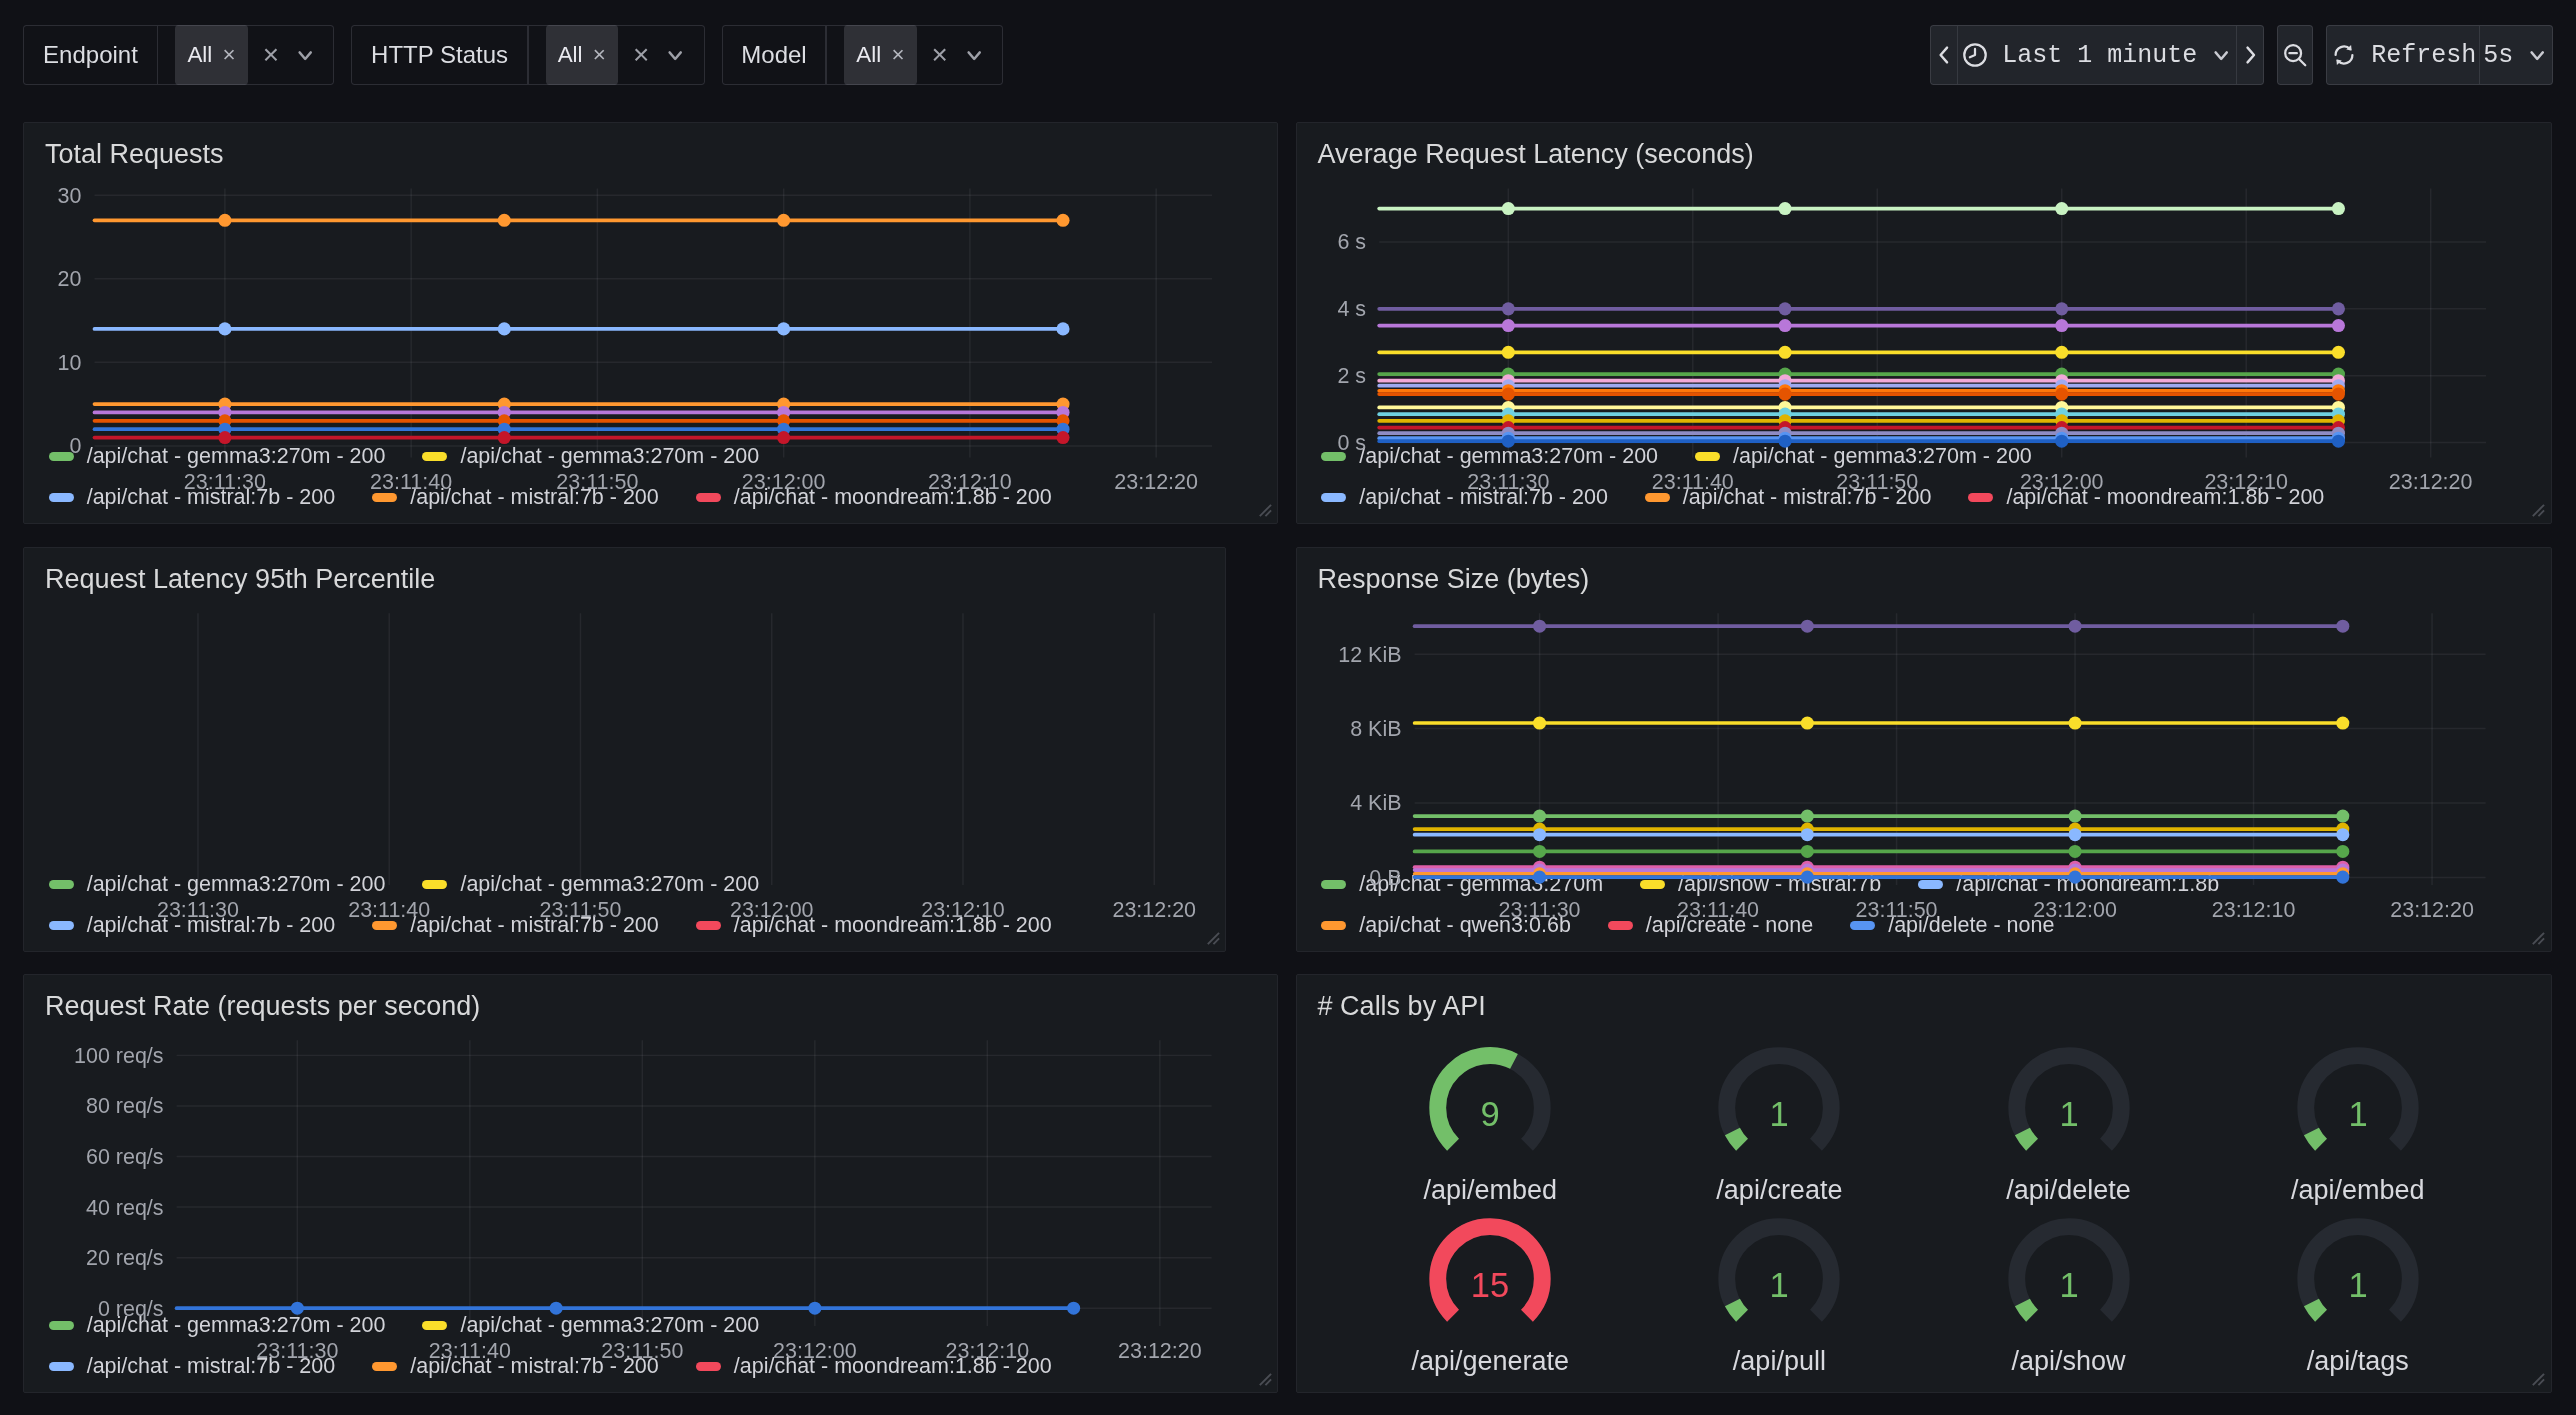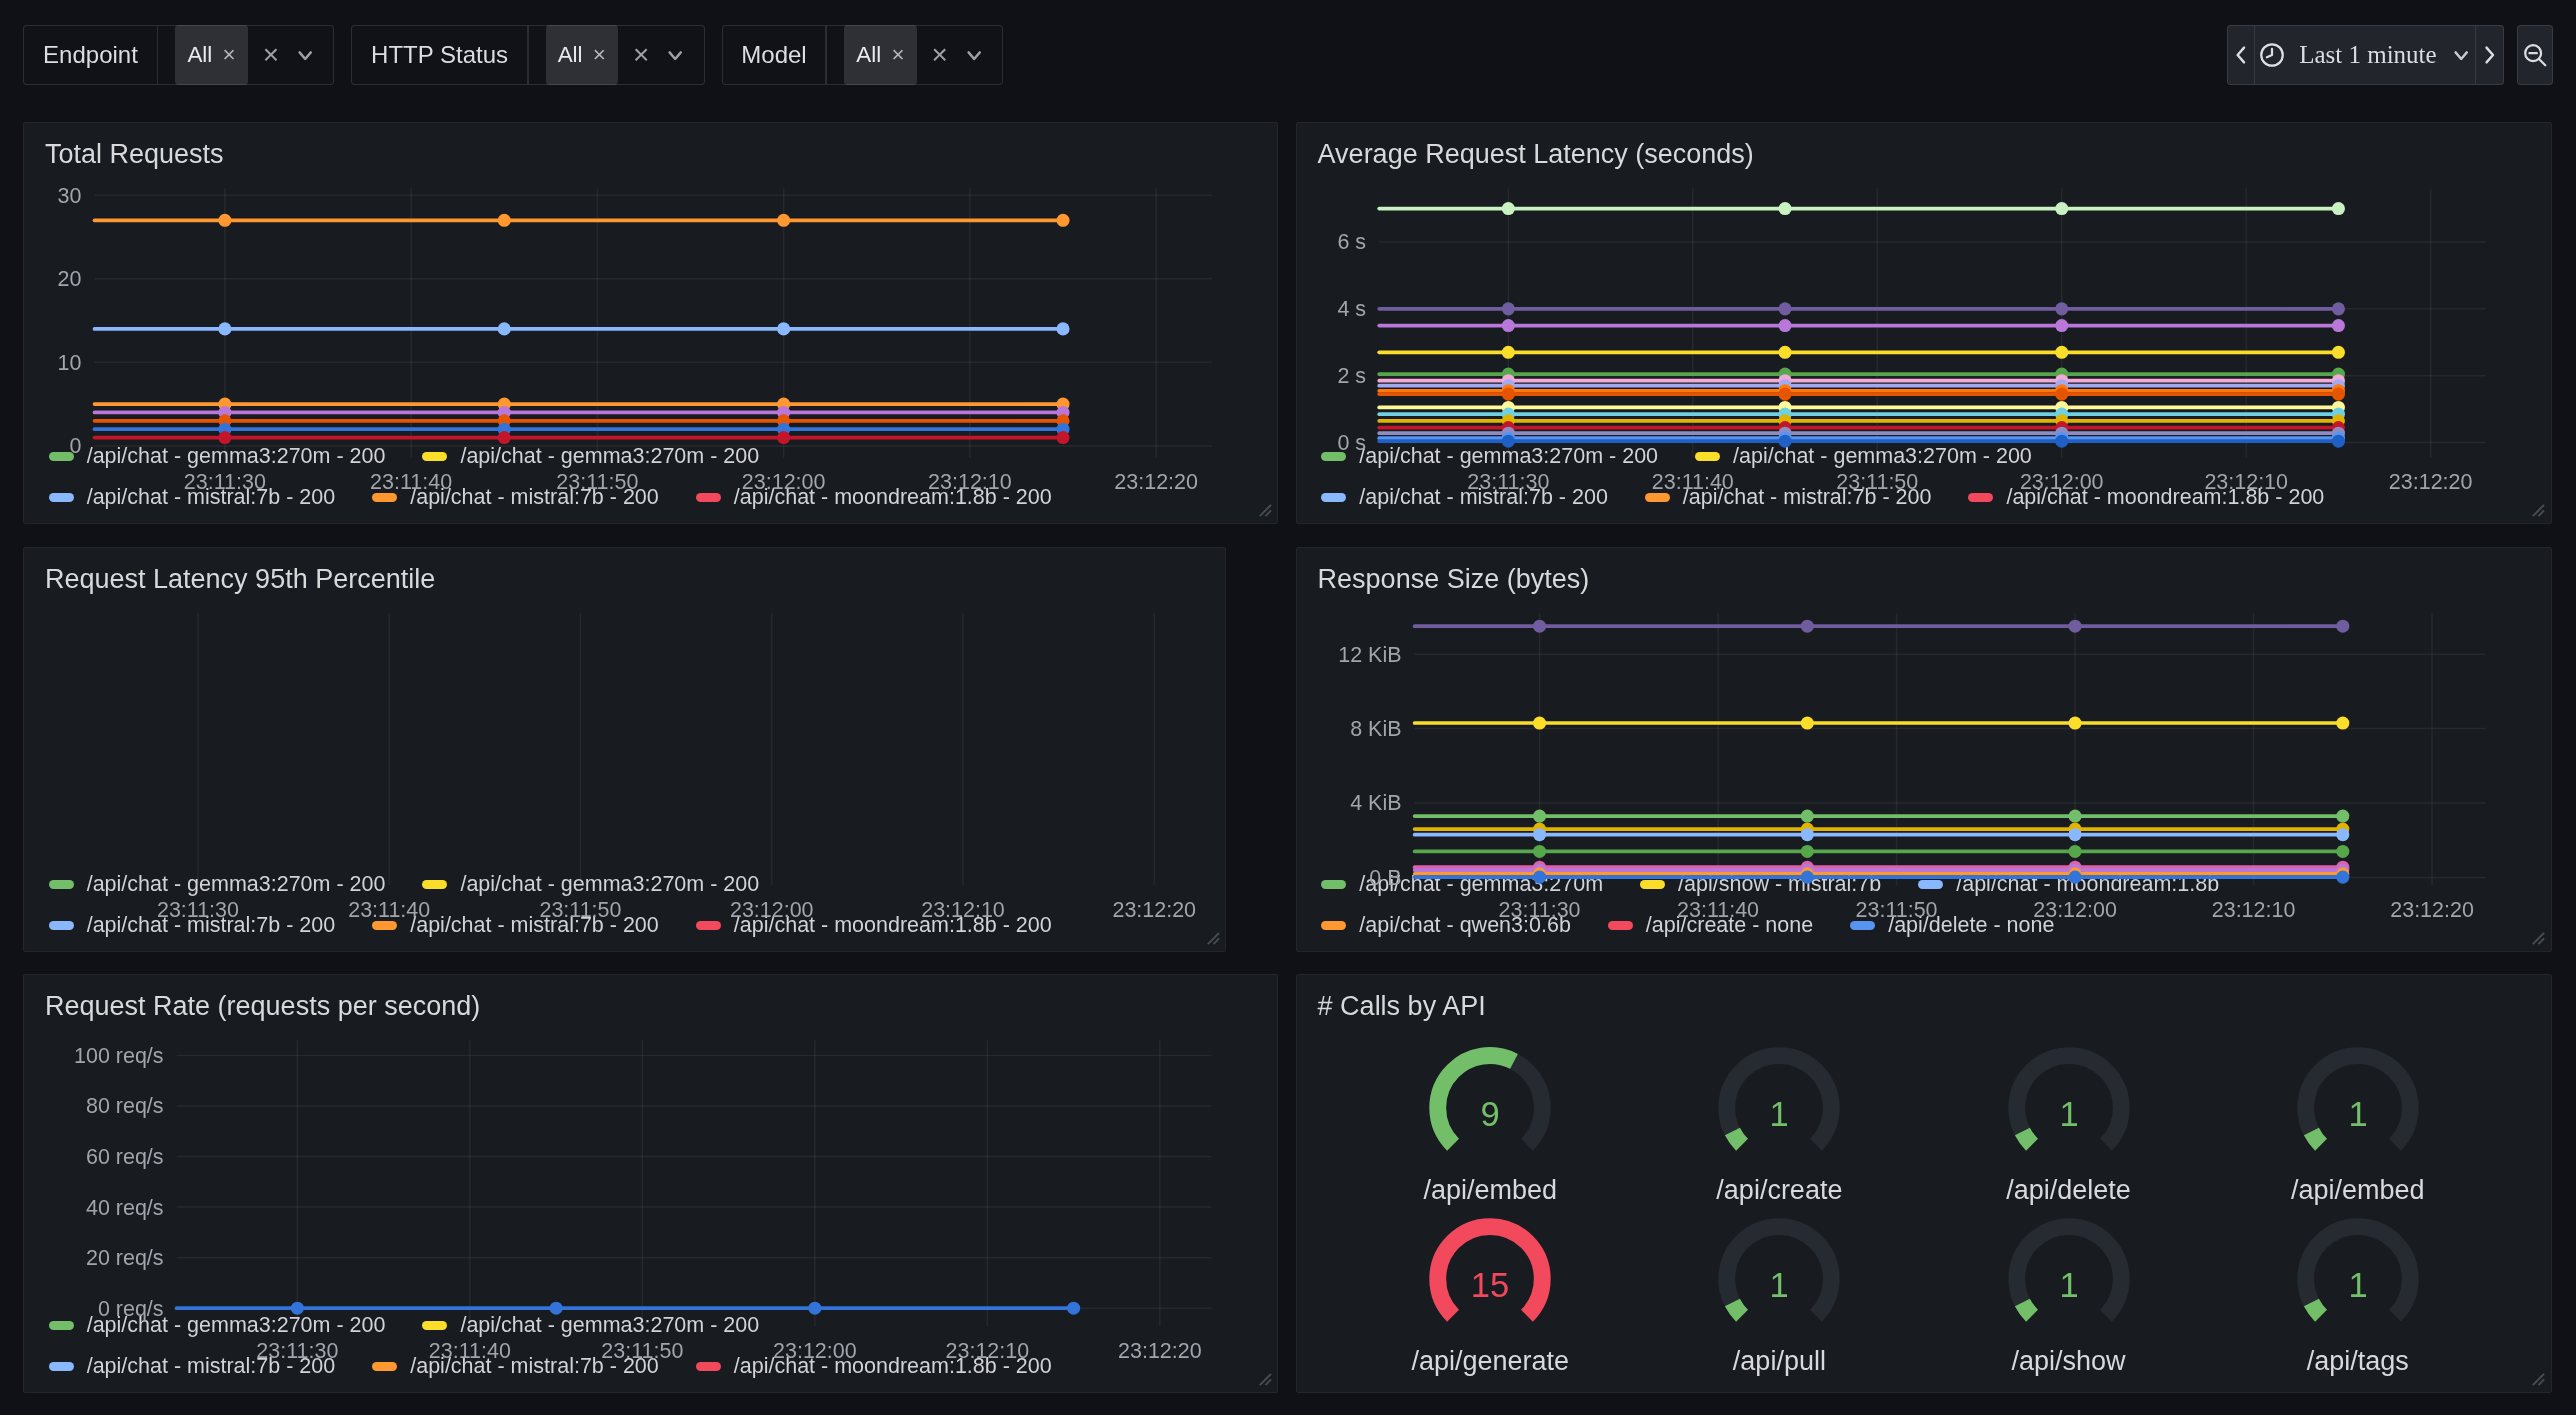--- a/index.html
+++ b/index.html
@@ -30,21 +30,21 @@
   .clear-x { color:#9EA0A8; font-size:28px; line-height:1; cursor:pointer; }
   .icon { display:inline-flex; align-items:center; justify-content:center; }
   .time-controls { position:absolute; right:23.4px; top:25px; display:flex; align-items:center; gap:13px; }
   .btn-group {
     display:flex; align-items:stretch; height:60px;
     background:#22252B; border:1.9px solid rgba(204,204,220,0.14); border-radius:3.7px; overflow:hidden;
   }
   .tbtn {
     display:flex; align-items:center; gap:13px;
     background:transparent; border:none; color:#DCDDE2;
-    font-family:Liberation Serif, serif; font-size:25px; font-weight:500;
+    font-family:Liberation Mono, monospace; font-size:25px; font-weight:500;
     padding:0 3px; cursor:pointer; white-space:nowrap;
   }
   .btn-group .tbtn + .tbtn { border-left:1.9px solid rgba(204,204,220,0.12); }
   .tbtn.solo {
     height:60px; background:#22252B;
     border:1.9px solid rgba(204,204,220,0.14); border-radius:3.7px;
   }
   .tbtn svg { display:block; }
   
   .panel {
@@ -173,20 +173,41 @@
     <button class="tbtn solo">
       <span class="icon">
         <svg width="28" height="28" viewBox="0 0 30 30">
             <circle cx="13" cy="13" r="8.5" fill="none" stroke="#DCDDE2" stroke-width="2.4"></circle>
             <line x1="9" y1="13" x2="17" y2="13" stroke="#DCDDE2" stroke-width="2.4" stroke-linecap="round"></line>
             <line x1="19.5" y1="19.5" x2="26" y2="26" stroke="#DCDDE2" stroke-width="2.4" stroke-linecap="round"></line>
           </svg>
       </span>
     </button>
 
+    <div class="btn-group">
+      <button class="tbtn">
+        <span class="icon">
+          <svg width="28" height="28" viewBox="0 0 30 30" fill="none">
+            <path d="M6 15a9 9 0 0 1 15.6-6.2" stroke="#DCDDE2" stroke-width="2.4" stroke-linecap="round"></path>
+            <path d="M24 15a9 9 0 0 1-15.6 6.2" stroke="#DCDDE2" stroke-width="2.4" stroke-linecap="round"></path>
+            <polygon points="22.6,4.2 23.2,10.2 17.4,9.0" fill="#DCDDE2"></polygon>
+            <polygon points="7.4,25.8 6.8,19.8 12.6,21.0" fill="#DCDDE2"></polygon>
+          </svg>
+        </span>
+        <span>Refresh</span>
+      </button>
+      <button class="tbtn">
+        <span>5s</span>
+        <span class="icon">
+          <svg width="22.4" height="22.4" viewBox="0 0 24 24">
+              <polyline points="6,9 12,16 18,9" fill="none" stroke="#C9CAD1" stroke-width="2.6" stroke-linecap="round" stroke-linejoin="round"></polyline>
+            </svg>
+        </span>
+      </button>
+    </div>
   </div>
 </div>
 
 <div class="panel" id="panel-total-requests">
   <div class="panel-title">Total Requests</div>
   <div class="chart-box">
       <svg viewBox="0 0 1295 344" width="1210" height="322">
         <line x1="192.53333333333333" y1="12" x2="192.53333333333333" y2="300" stroke="rgba(204,204,220,0.08)" stroke-width="1.6"></line>
         <text x="192.53333333333333" y="334" text-anchor="middle" class="axis-text">23:11:30</text>
         <line x1="391.8666666666667" y1="12" x2="391.8666666666667" y2="300" stroke="rgba(204,204,220,0.08)" stroke-width="1.6"></line>

